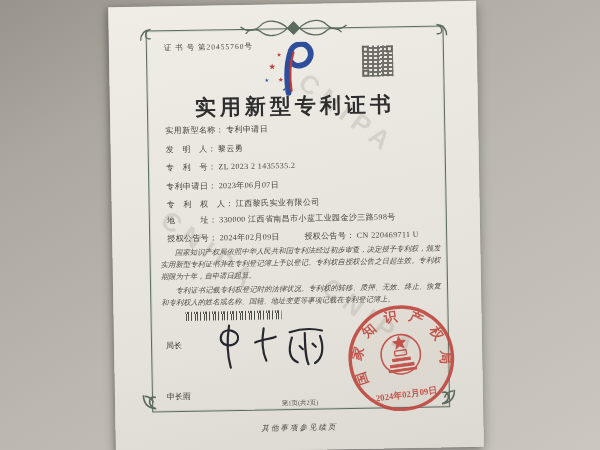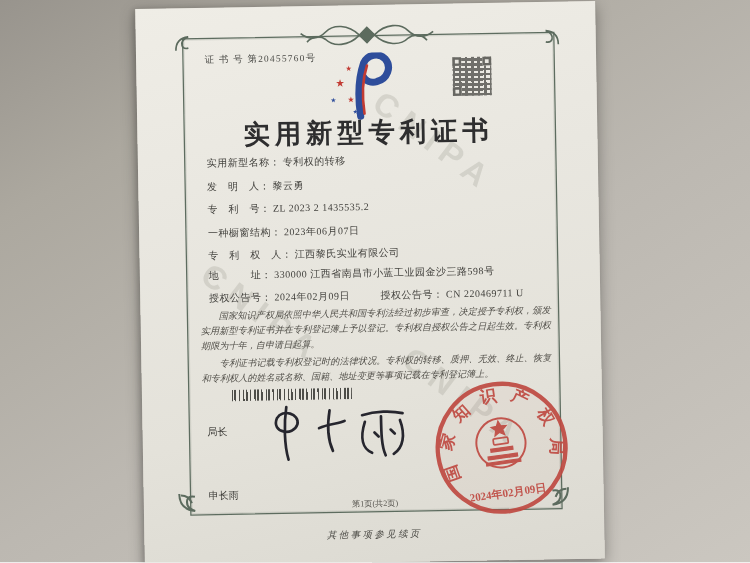--- a/index.html
+++ b/index.html
@@ -91,30 +91,30 @@
 
     <div class="qr">
         <div class="tl"></div>
         <div class="tr"></div>
         <div class="bl"></div>
       </div>
 
     <div class="title">实用新型专利证书</div>
 
     <div class="row r0">
-      <span class="lab">实用新型名称：</span><span>专利权的转移</span>
+      <span class="lab">实用新型名称：</span><span>专利申请日</span>
     </div>
     <div class="row r1">
       <span class="lab">发　明　人：</span><span>黎云勇</span>
     </div>
     <div class="row r2">
       <span class="lab">专　利　号：</span><span>ZL 2023 2 1435535.2</span>
     </div>
     <div class="row r3">
-      <span class="lab">一种橱窗结构：</span><span>2023年06月07日</span>
+      <span class="lab">专利申请日：</span><span>2023年06月07日</span>
     </div>
     <div class="row r4">
       <span class="lab">专　利　权　人：</span><span>江西黎氏实业有限公司</span>
     </div>
     <div class="row r5">
       <span class="lab">地　　　址：</span><span>330000 江西省南昌市小蓝工业园金沙三路598号</span>
     </div>
     <div class="row r6">
       <span class="lab">授权公告号：</span><span>2024年02月09日</span>
       <span class="lab grant2">授权公告号：</span><span>CN 220469711 U</span>

